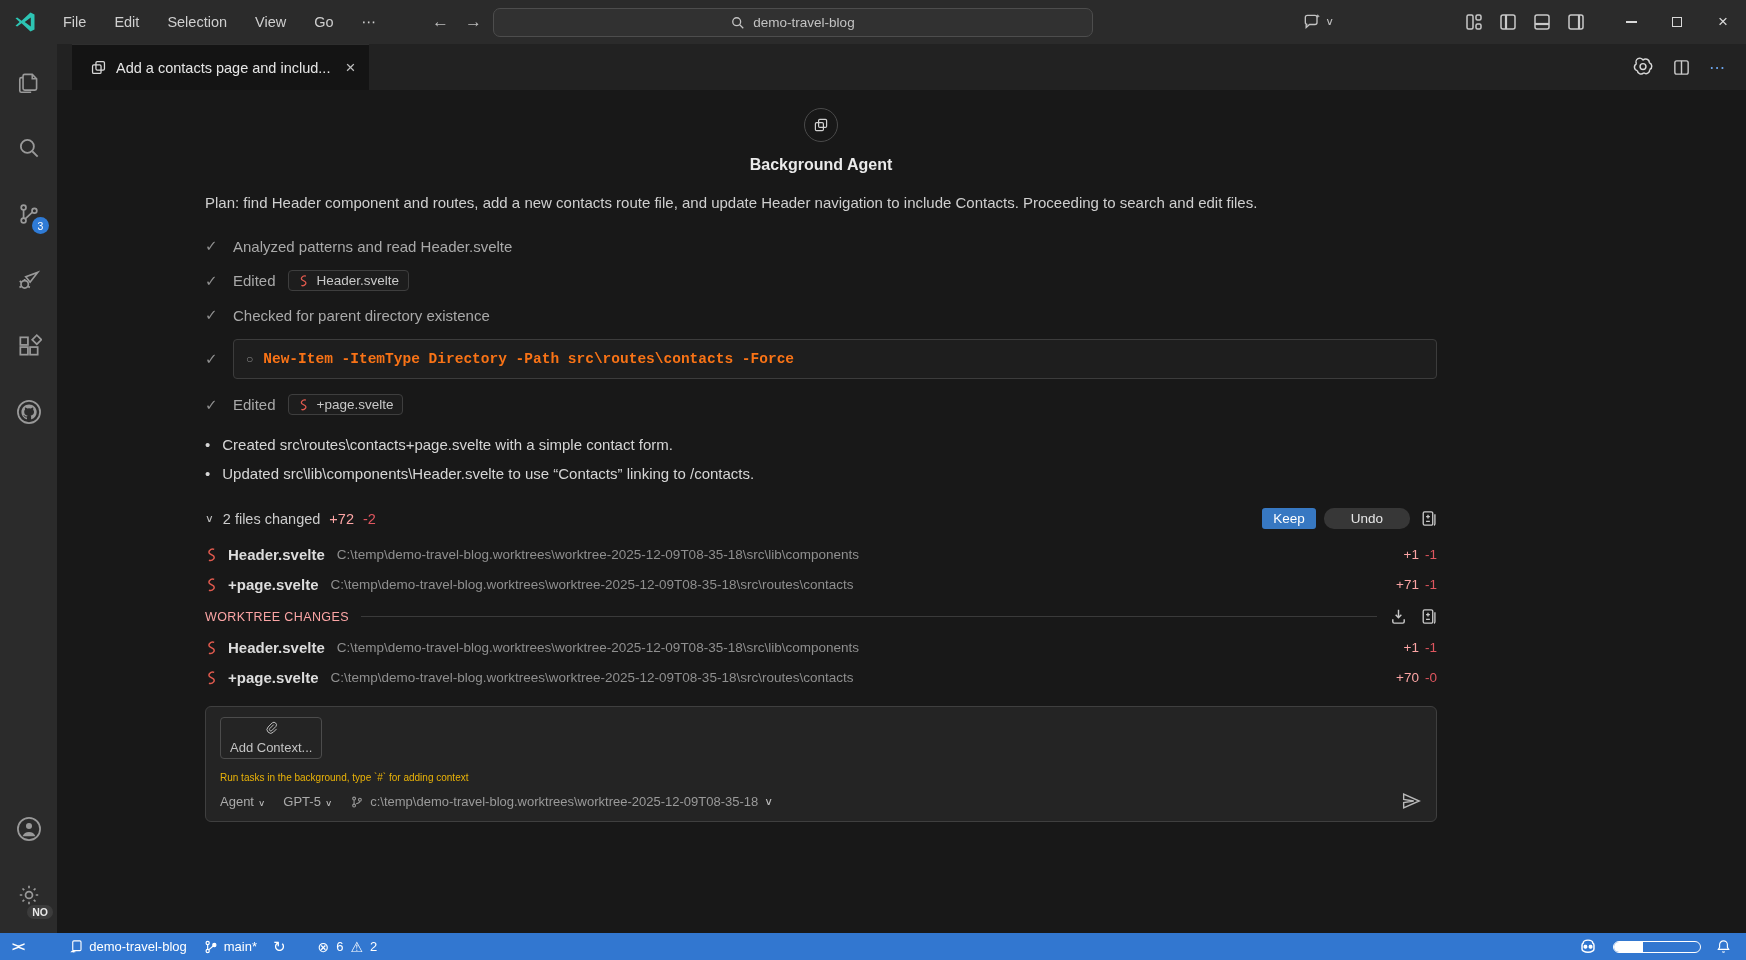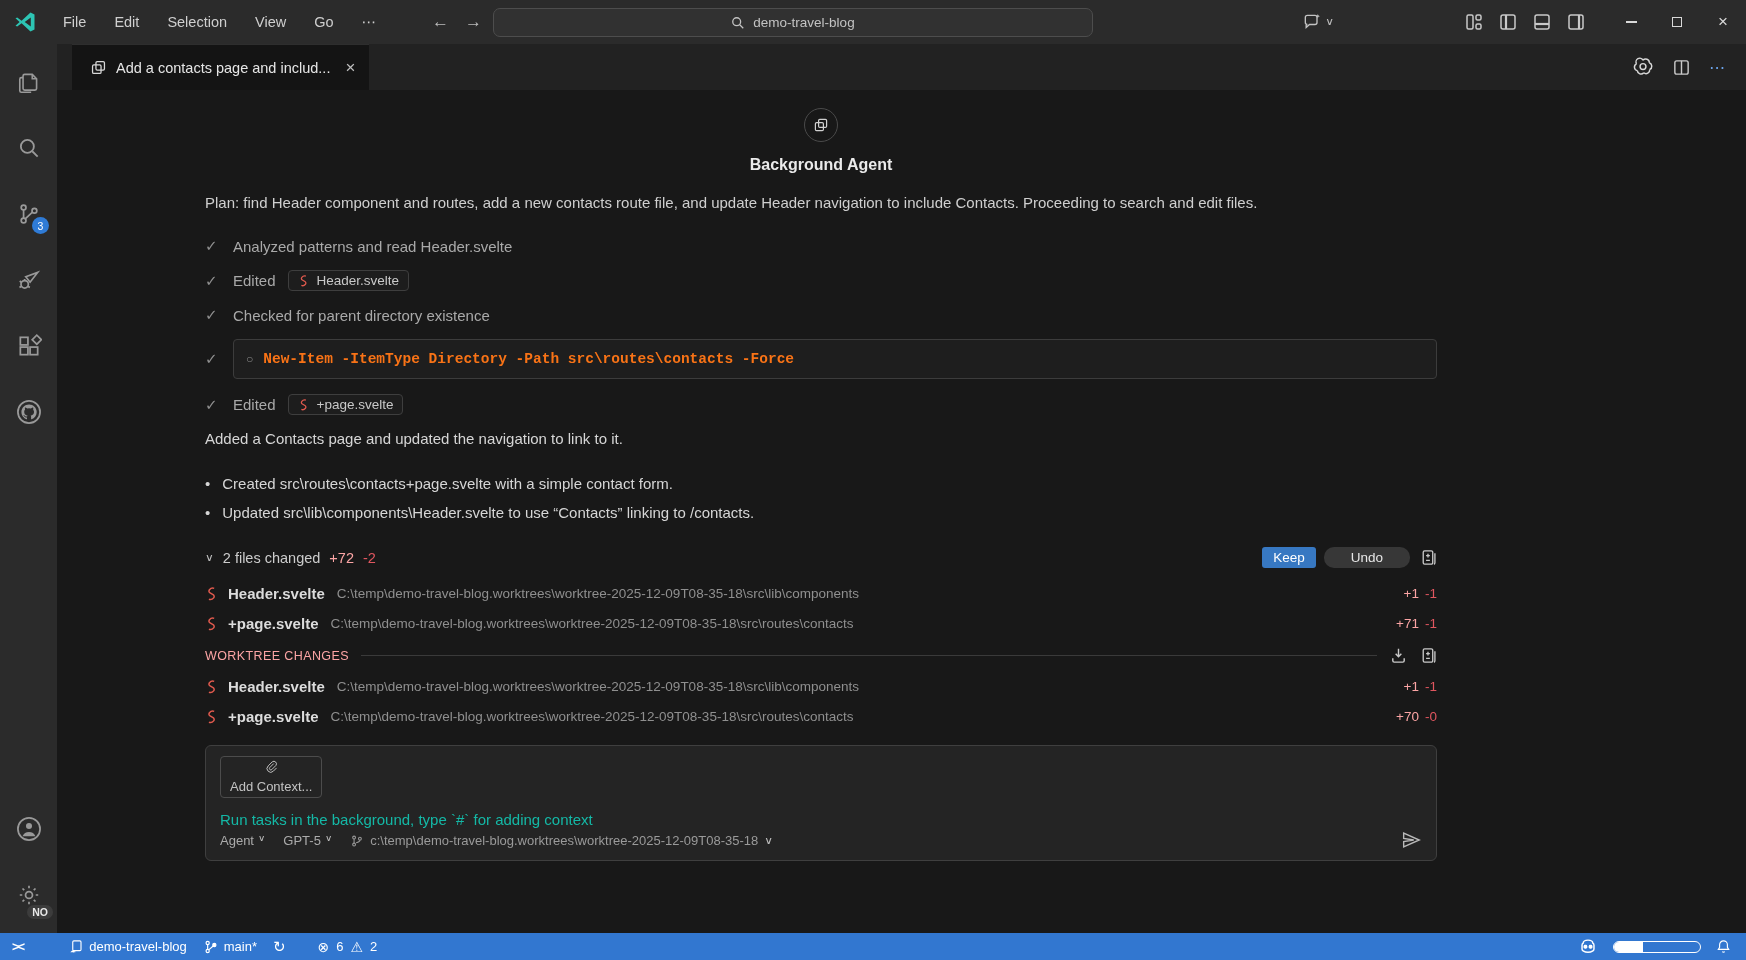--- a/index.html
+++ b/index.html
@@ -87,23 +87,23 @@
 
   .wt-header { display:flex; align-items:center; gap:12px; margin:8px 0 6px 0; }
   .wt-label { color:#fca5a5; font-size:12.5px; letter-spacing:.4px; }
   .wt-line { flex:1; height:1px; background:#3a3a3a; }
   .wt-icons { display:flex; gap:10px; color:#c9c9c9; }
 
   .composer { margin-top:14px; background:#242424; border:1px solid #3f3f3f; border-radius:6px;
     padding:10px 14px 9px 14px; height:116px; display:flex; flex-direction:column; }
   .ctx-chip { display:inline-flex; align-items:center; gap:6px; border:1px solid #4c4c4c; border-radius:4px;
     padding:3px 9px; color:#c3c3c3; font-size:13px; width:fit-content;flex-direction:column; }
-  .composer-input { font-size:15px; color:#14b8a6; margin-top:13px; }
+  .composer-input { font-size:10px; color:#eab308; margin-top:13px; }
   .composer-bottom { margin-top:auto; display:flex; align-items:center; gap:18px; color:#ababab; font-size:13px; }
-  .dd { display:flex; align-items:flex-start; gap:4px; }
+  .dd { display:flex; align-items:flex-end; gap:4px; }
   .dd .chev { font-size:10px; }
   .wt-path { display:flex; align-items:flex-end; gap:6px; color:#9a9a9a; }
   .send { margin-left:auto; color:#b9b9b9; }
 
   
   .statusbar { position:absolute; left:0; bottom:0; width:100%; height:27px; background:#3277d0;
     color:#ffffff; display:flex; align-items:center; font-size:13px; }
   .sb-item { display:flex; align-items:center; gap:5px; padding:0 8px; height:100%; }
   .sb-remote { font-weight:bold; letter-spacing:-2px; padding:0 14px 0 12px; font-size:13px; }
   .sb-right { margin-left:auto; display:flex; align-items:center; gap:14px; padding-right:14px; }
@@ -335,21 +335,20 @@
         <span class="chip">
           <span class="icon">
             <svg width="12" height="13" viewBox="0 0 16 16" fill="none" stroke="#e05a4e" stroke-width="1.7">
                 <path d="M10.5 2.2c-2 -.8-4.2.1-5.4 1.6-1 1.3-.6 2.8.7 3.6l3.4 2c1.3.8 1.7 2.3.7 3.6-1.2 1.5-3.4 2.4-5.4 1.6"></path>
               </svg>
           </span>
           <span>+page.svelte</span>
         </span>
       </div>
 
-      <div class="summary">Added a Contacts page and updated the navigation to link to it.</div>
 
       <div class="bullets">
         <div class="bullet-row">
           <span class="bullet-dot">•</span>
           <span>Created src\routes\contacts+page.svelte with a simple contact form.</span>
         </div>
         <div class="bullet-row">
           <span class="bullet-dot">•</span>
           <span>Updated src\lib\components\Header.svelte to use “Contacts” linking to /contacts.</span>
         </div>

